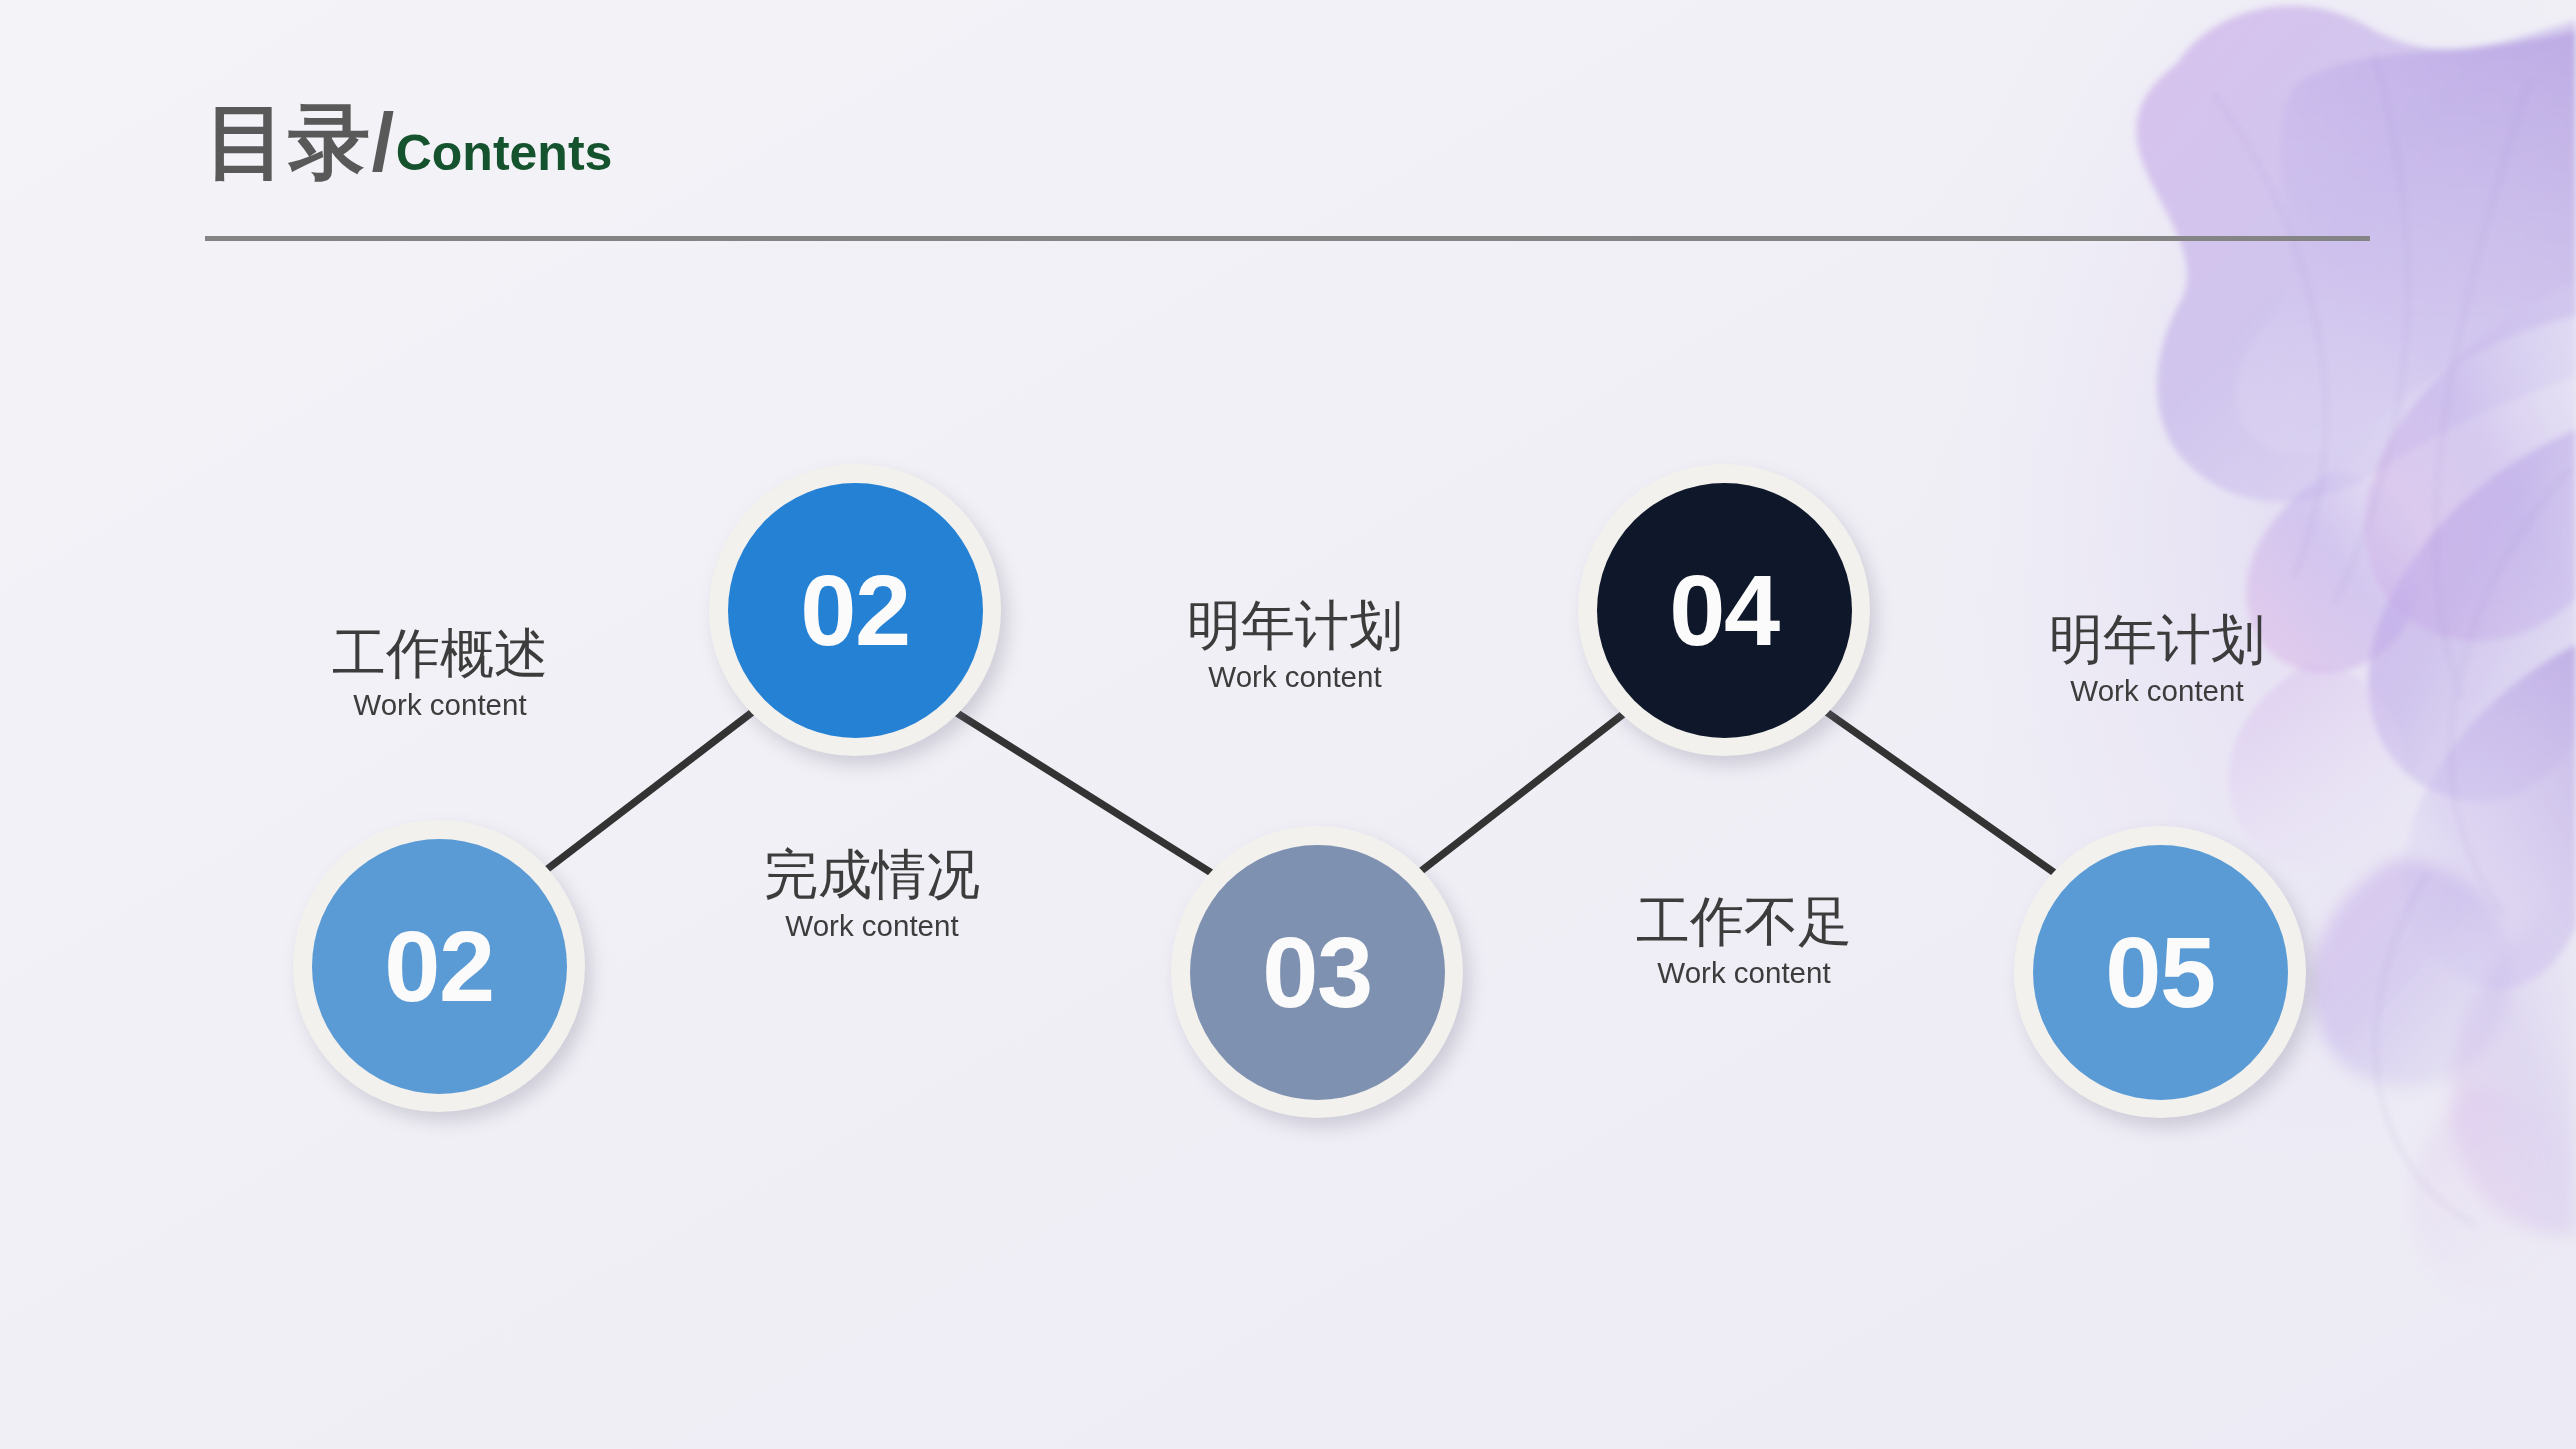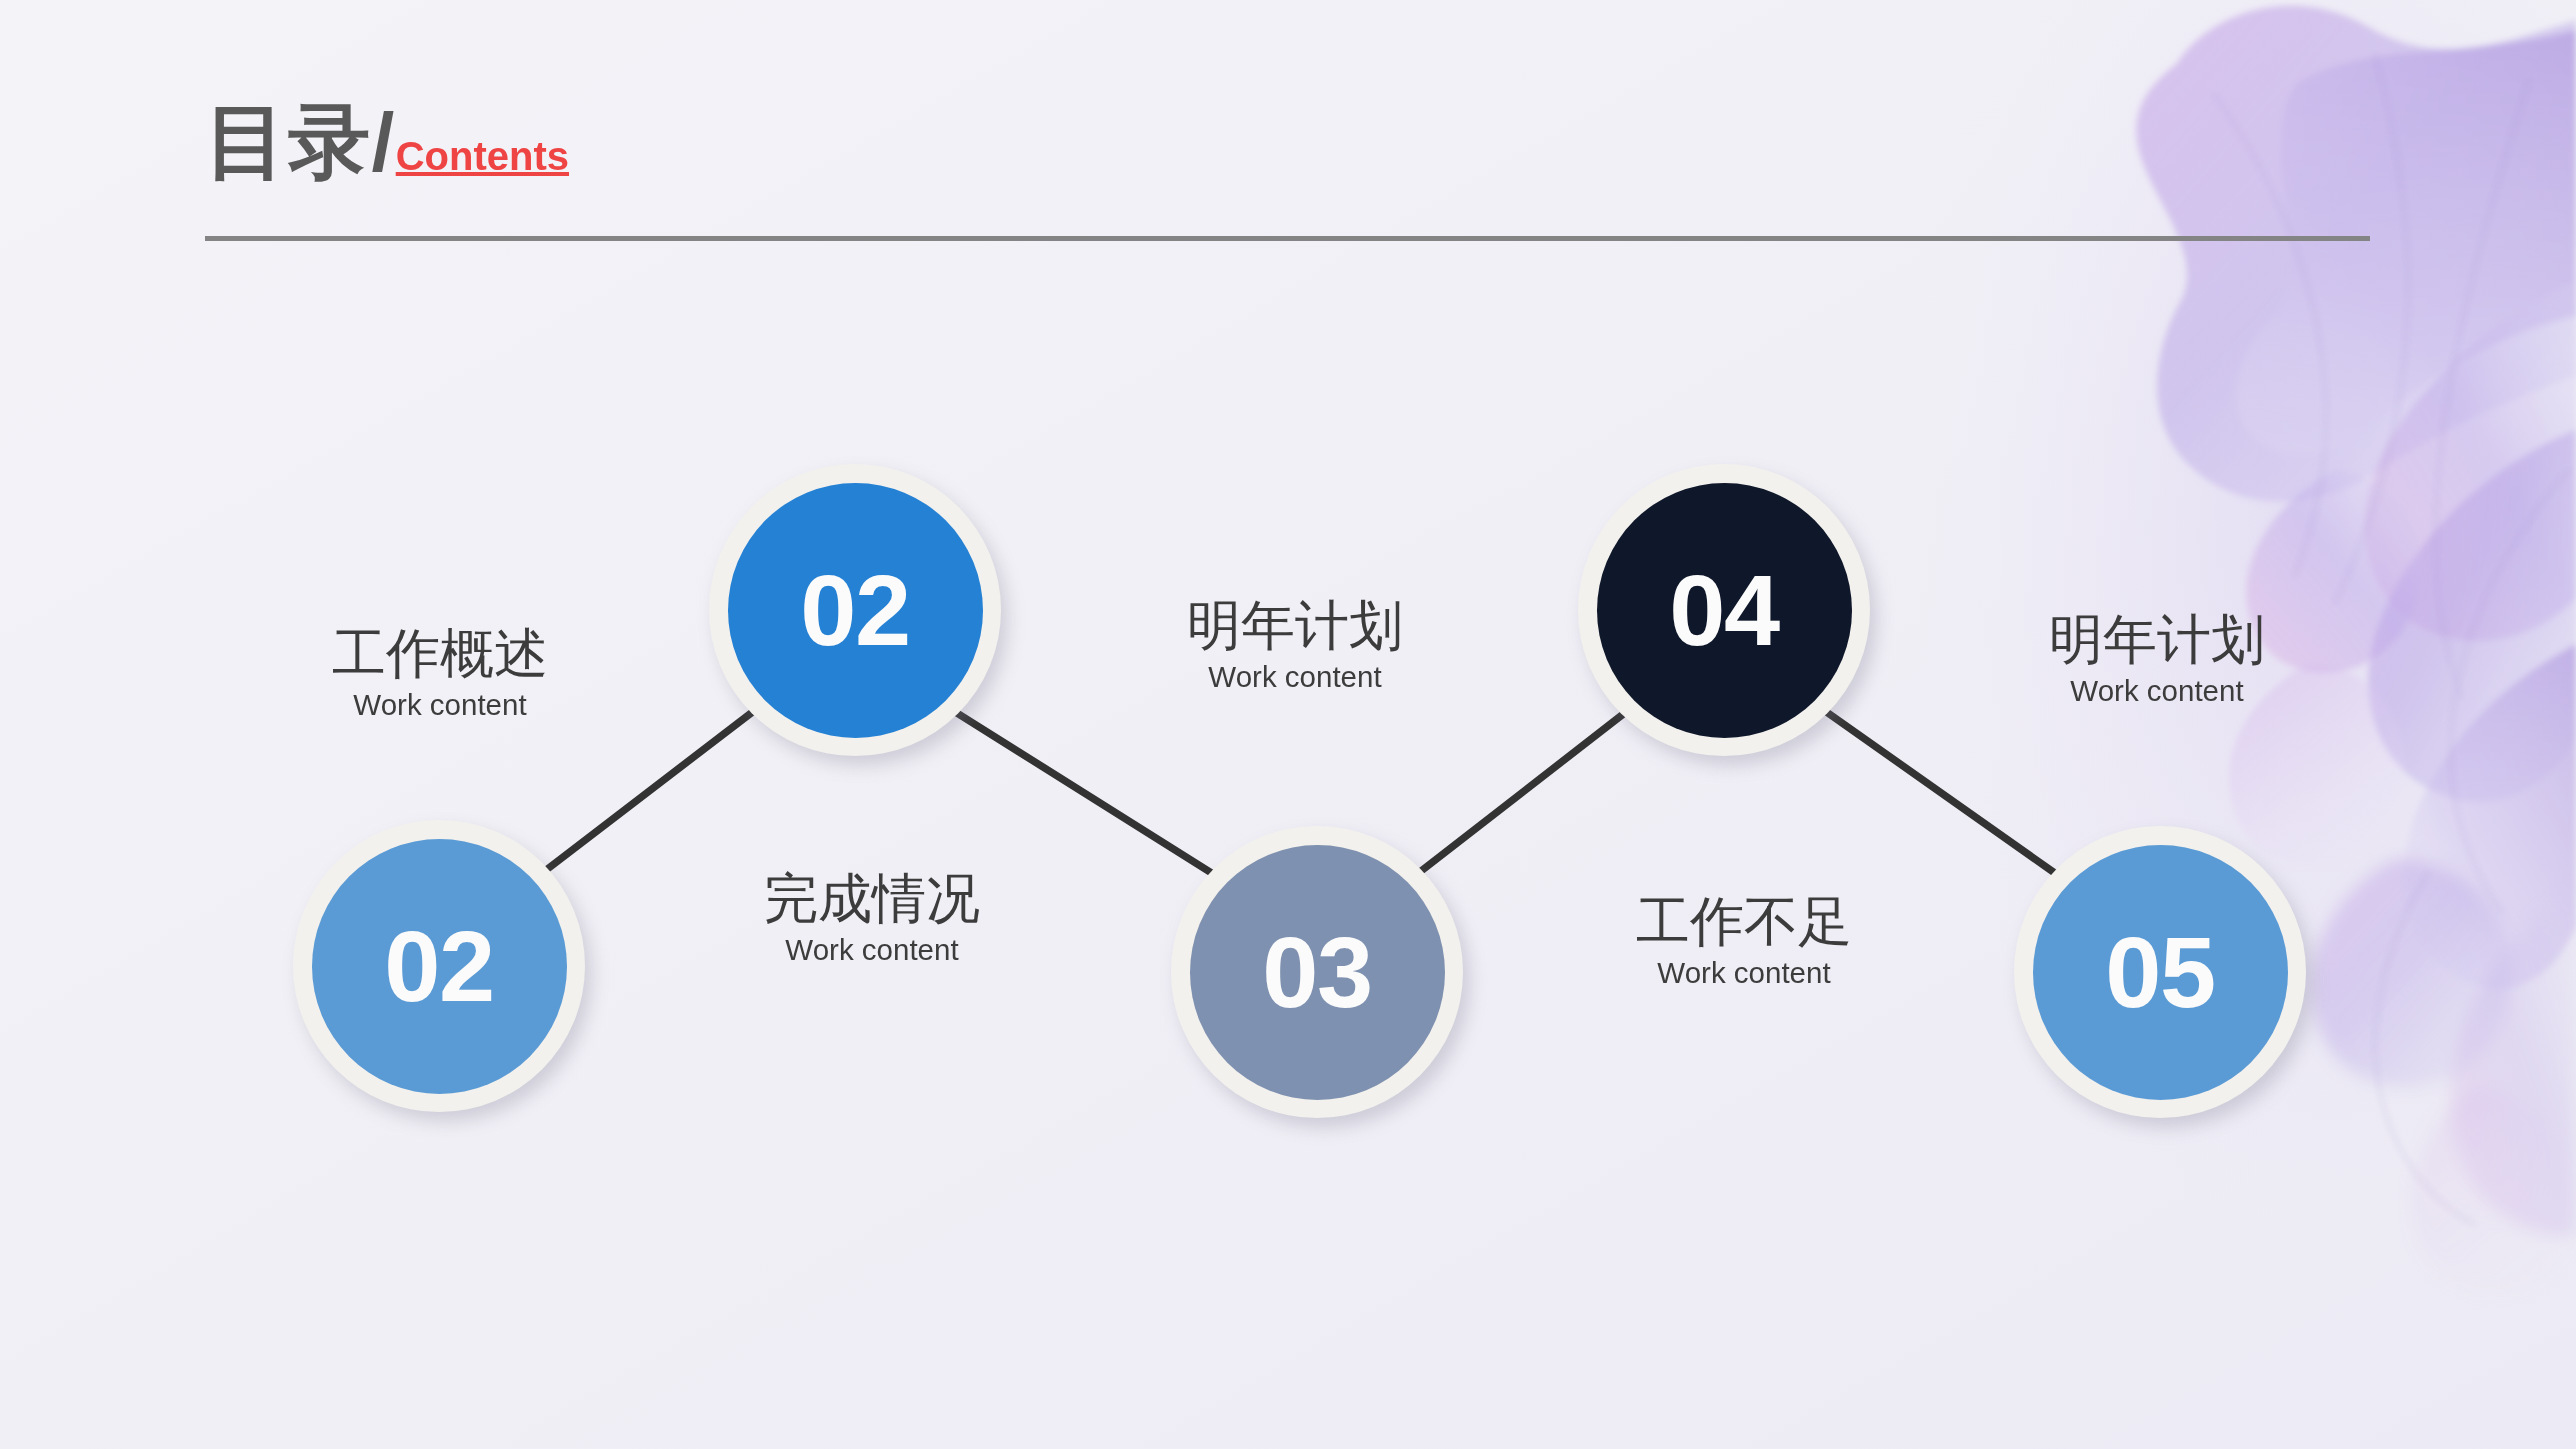--- a/index.html
+++ b/index.html
@@ -12,21 +12,21 @@
 
   
   .floral{position:absolute;right:0;top:0;width:738px;height:1369px;pointer-events:none;}
   .floral svg{width:100%;height:100%;display:block;}
 
   
   .title-block{position:absolute;left:205px;top:101px;display:flex;align-items:baseline;}
   .title-cn{font-size:82px;font-weight:bold;color:#595959;letter-spacing:1.3px;line-height:1;
             font-family:Liberation Sans, sans-serif;}
   .title-slash{font-size:82px;font-weight:bold;color:#595959;line-height:1;margin:0 1.3px 0 0;}
-  .title-en{font-size:40px;font-weight:bold;color:#ef4444;line-height:1;letter-spacing:0px;text-decoration:underline;}
+  .title-en{font-size:50px;font-weight:bold;color:#14532d;line-height:1;letter-spacing:0px;}
   .title-rule{position:absolute;left:205px;top:236px;width:2165px;height:4.7px;background:#848484;}
 
   
   .connectors{position:absolute;left:0;top:0;width:2576px;height:1449px;}
 
   
   .node{position:absolute;border-radius:50%;display:flex;align-items:center;justify-content:center;
         background:#F3F1ED;box-shadow:6.7px 9.4px 17.4px rgba(120,120,140,0.28);}
   .node .fill{border-radius:50%;display:flex;align-items:center;justify-content:center;}
   .node .num{color:#FBFBFB;font-weight:bold;line-height:1;
@@ -166,21 +166,21 @@
         <div class="fill" style="width: 255px; height: 255px; background: rgb(91, 155, 213);">
           <span class="num" style="font-size: 101px;">05</span>
         </div>
       </div>
     </div>
   <div id="labels">
       <div class="label" style="left: 138px; top: 624px; width: 604px;">
         <div class="cn">工作概述</div>
         <div class="en">Work content</div>
       </div>
-      <div class="label" style="left: 570px; top: 845px; width: 604px; margin-top: 24px;">
+      <div class="label" style="left: 570px; top: 845px; width: 604px;">
         <div class="cn">完成情况</div>
         <div class="en">Work content</div>
       </div>
       <div class="label" style="left: 993px; top: 596px; width: 604px;">
         <div class="cn">明年计划</div>
         <div class="en">Work content</div>
       </div>
       <div class="label" style="left: 1442px; top: 892px; width: 604px;">
         <div class="cn">工作不足</div>
         <div class="en">Work content</div>

